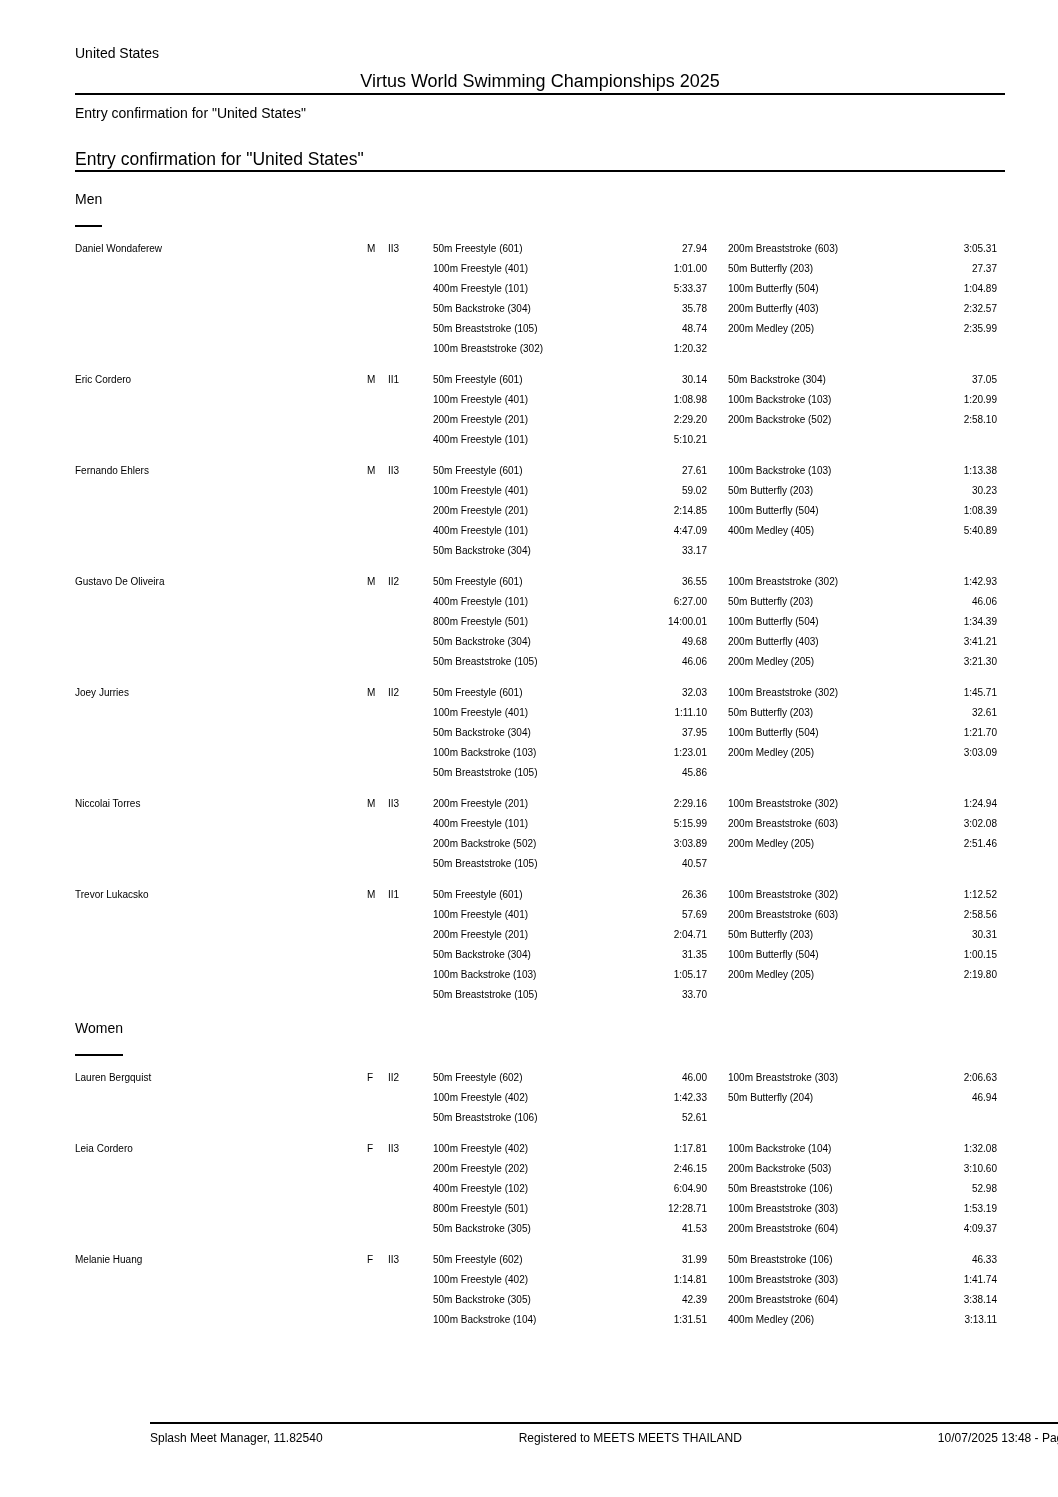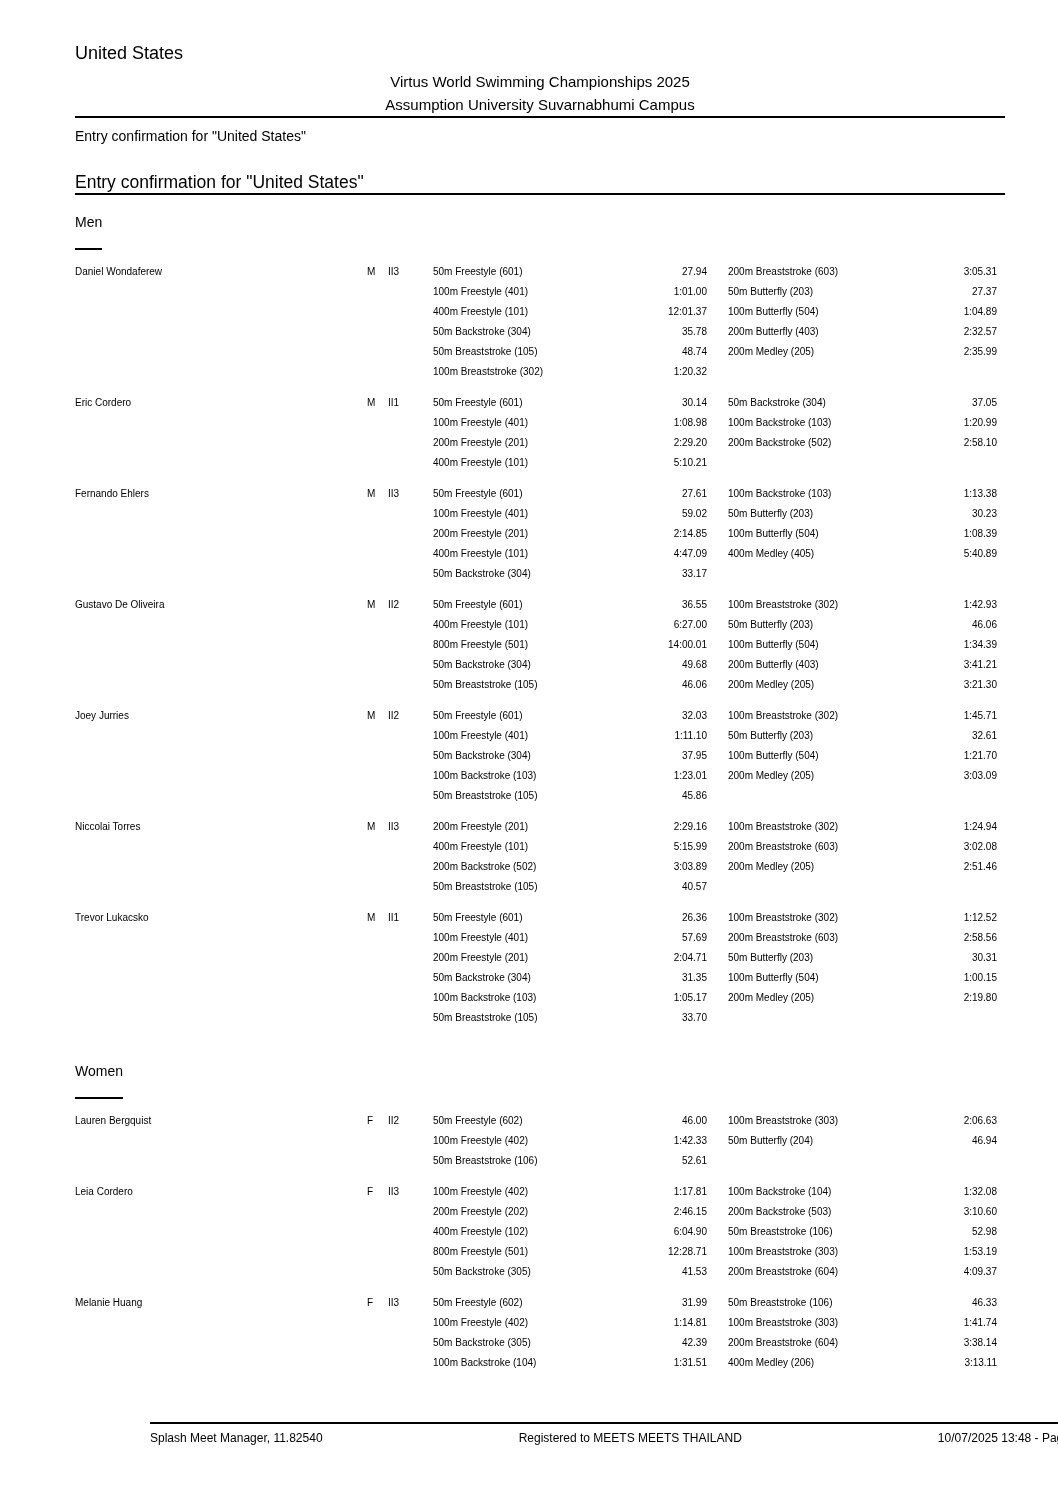--- a/index.html
+++ b/index.html
@@ -12,29 +12,29 @@
     position: relative;
   }
   .page {
     position: relative;
     width: 930px;
     margin-left: 75px;
     padding-top: 44px;
     height: 100%;
   }
   .team-name {
-    font-size: 18px;
+    font-size: 14px;
     line-height: 18px;
   }
   .meet-header {
     text-align: center;
     margin-top: 8px;
   }
   .meet-header div {
-    font-size: 15px;
+    font-size: 18px;
     line-height: 23px;
   }
   hr.rule {
     border: none;
     border-top: 2px solid #000;
     margin: 0;
   }
   .rule-1 { margin-top: 9px; }
   .doc-subtitle {
     margin-top: 9px;
@@ -42,21 +42,21 @@
     line-height: 18px;
   }
   .doc-heading {
     margin-top: 26px;
     font-size: 17.5px;
     font-weight: normal;
     line-height: 22px;
   }
   .rule-2 { margin-top: 12px; }
   .sections { margin-top: 18px; }
-  .section + .section { margin-top: 34px; }
+  .section + .section { margin-top: 14px; }
   .section-label {
     display: inline-block;
     font-size: 14px;
     line-height: 17px;
     border-bottom: 2px solid #000;
     padding-bottom: 17px;
     margin-bottom: 12px;
   }
   .swimmer-list { }
   .swimmer-row {
@@ -97,21 +97,20 @@
 </style>
 </head>
 <body>
 
 <div class="page">
 
   <div class="team-name">United States</div>
 
   <div class="meet-header">
     <div class="meet-title">Virtus World Swimming Championships 2025</div>
-    <div class="meet-venue">Assumption University Suvarnabhumi Campus</div>
   </div>
 
   <hr class="rule rule-1">
 
   <div class="doc-subtitle">Entry confirmation for "United States"</div>
 
   <h1 class="doc-heading">Entry confirmation for "United States"</h1>
 
   <hr class="rule rule-2">
 
@@ -129,21 +128,21 @@
     <span class="entry-time">27.94</span>
   </div>
 
   <div class="entry-line">
     <span class="entry-event">100m Freestyle (401)</span>
     <span class="entry-time">1:01.00</span>
   </div>
 
   <div class="entry-line">
     <span class="entry-event">400m Freestyle (101)</span>
-    <span class="entry-time">12:01.37</span>
+    <span class="entry-time">5:33.37</span>
   </div>
 
   <div class="entry-line">
     <span class="entry-event">50m Backstroke (304)</span>
     <span class="entry-time">35.78</span>
   </div>
 
   <div class="entry-line">
     <span class="entry-event">50m Breaststroke (105)</span>
     <span class="entry-time">48.74</span>

